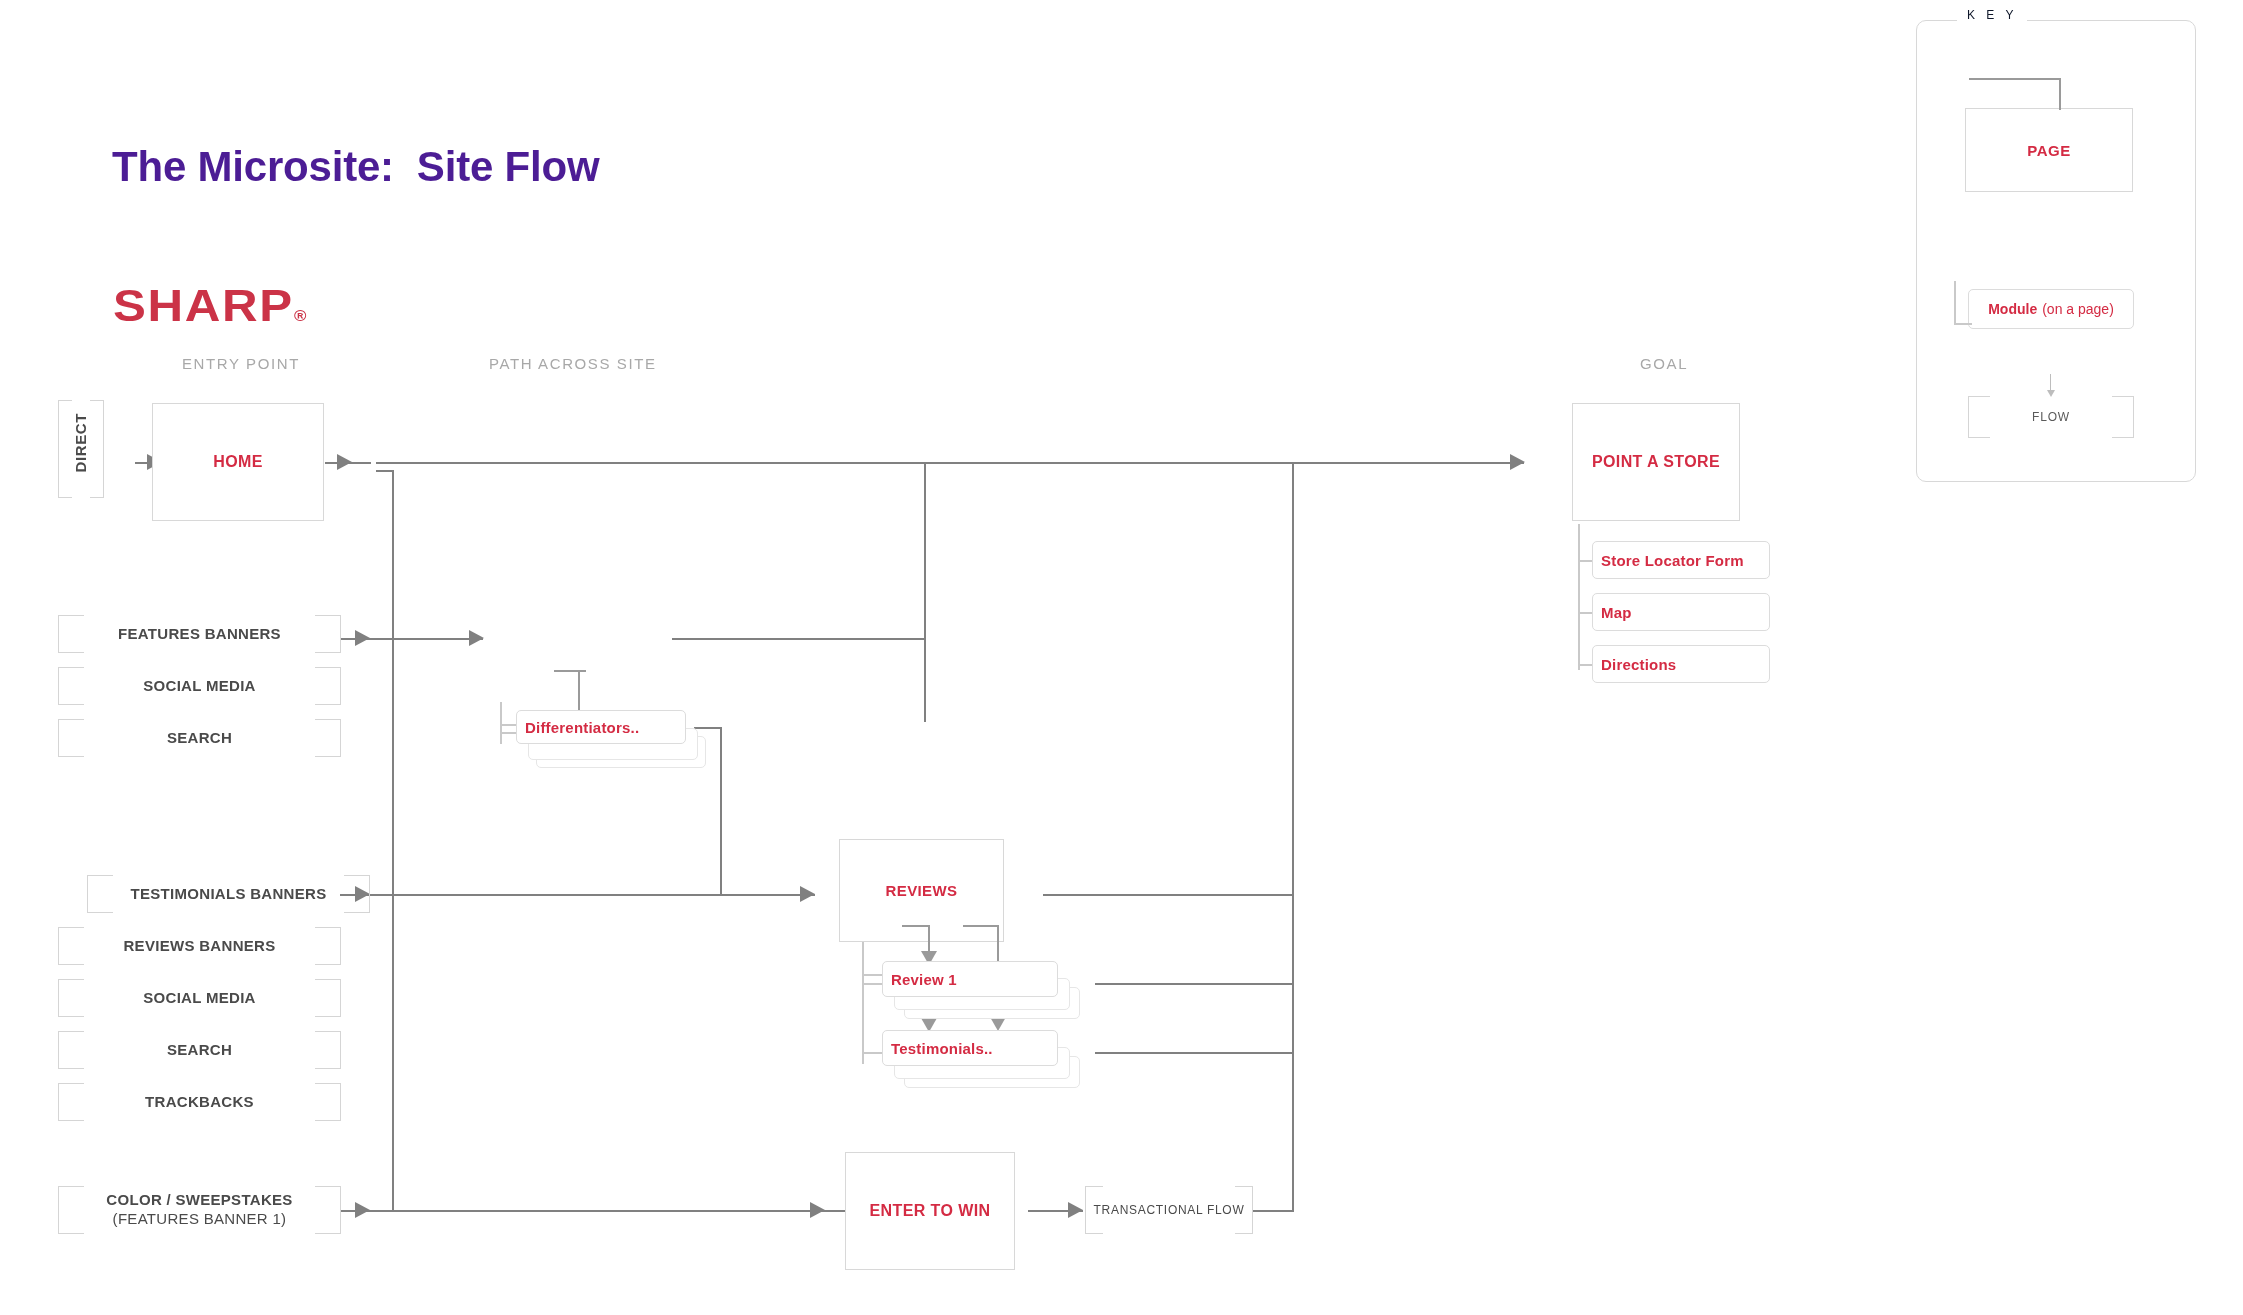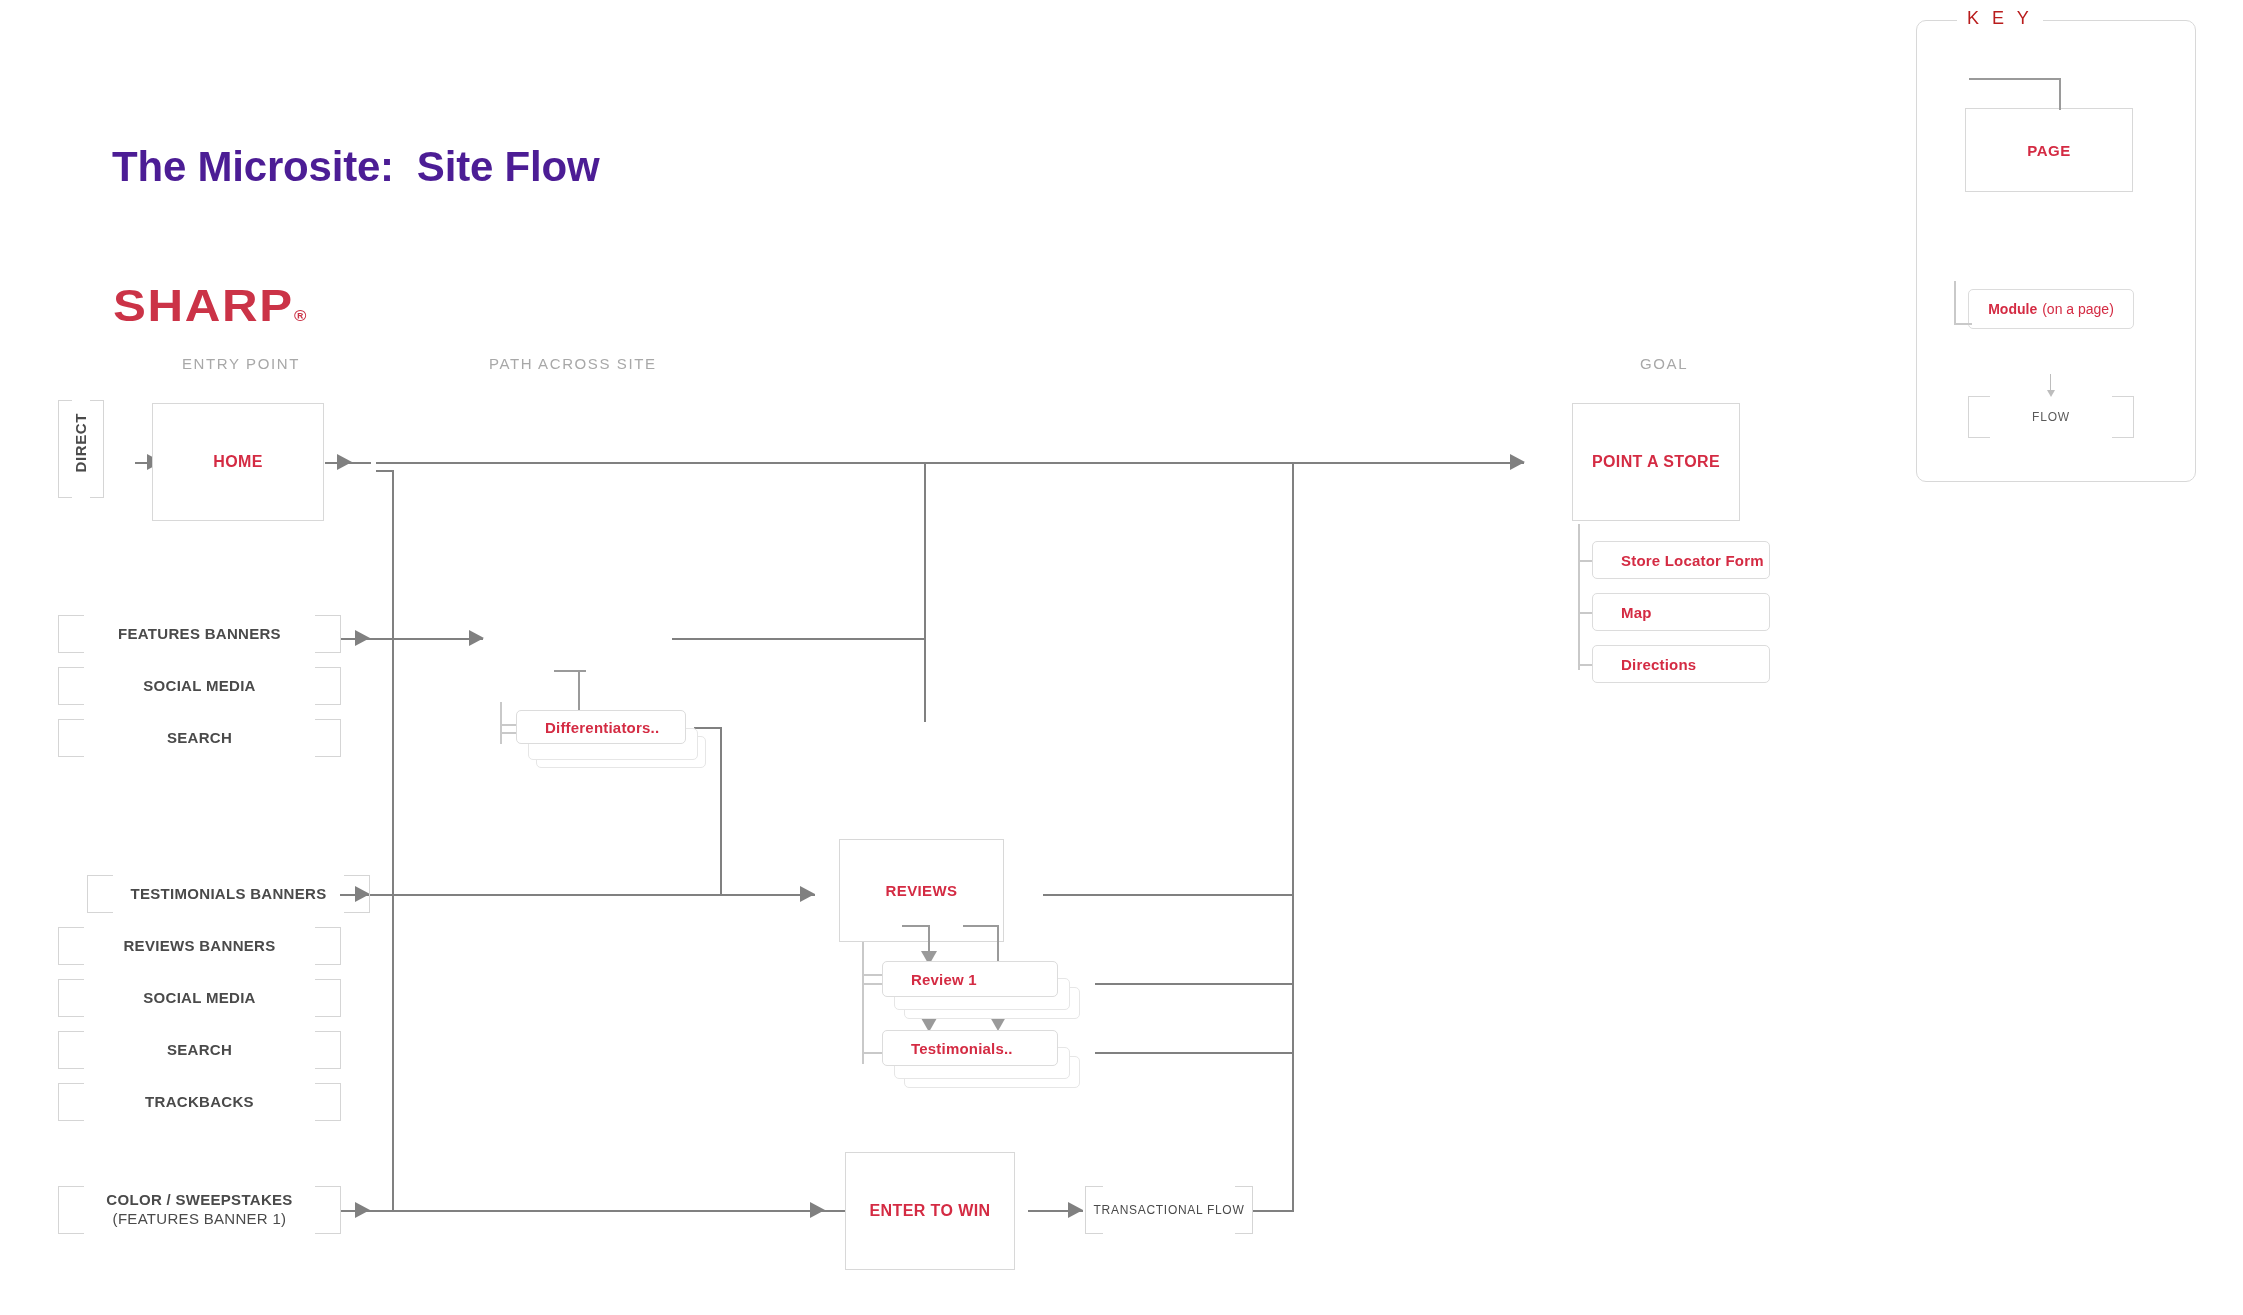--- a/index.html
+++ b/index.html
@@ -38,21 +38,21 @@
     display: flex; align-items: center; justify-content: center;
     color: #D42B43; font-weight: bold; letter-spacing: 0.4px;
   }
 
   
   .module {
     position: absolute; background: #fff;
     border: 1.6px solid #DCDCDC; border-radius: 5px;
     display: flex; align-items: center;
     color: #D42B43; font-weight: bold; font-size: 15px;
-    padding-left: 28px; letter-spacing: 0.2px;
+    padding-left: 8px; letter-spacing: 0.2px;
     z-index: 5;
   }
   .module-stack { position: absolute; z-index: 3; }
   .module-stack .shadow {
     position: absolute; background: #fff;
     border: 1.6px solid #E6E6E6; border-radius: 5px;
   }
 
   
   .bracket {
@@ -106,21 +106,21 @@
   
   .key-panel {
     position: absolute; left: 1916px; top: 20px;
     width: 280px; height: 462px;
     border: 1.8px solid #D8D8D8; border-radius: 10px;
     background: #fff;
   }
   .key-title {
     position: absolute; left: 1957px; top: 8px;
     background: #fff; padding: 0 10px;
-    font-size: 18px; color: #b91c1c; letter-spacing: 4px;
+    font-size: 12px; color: #0f172a; letter-spacing: 4px;
     z-index: 10;
   }
   .key-page {
     position: absolute; left: 1965px; top: 108px;
     width: 168px; height: 84px;
     background: #fff; border: 1.6px solid #D8D8D8;
     display: flex; align-items: center; justify-content: center;
     color: #D42B43; font-weight: bold; font-size: 15px; letter-spacing: 0.5px;
   }
   .key-module {

